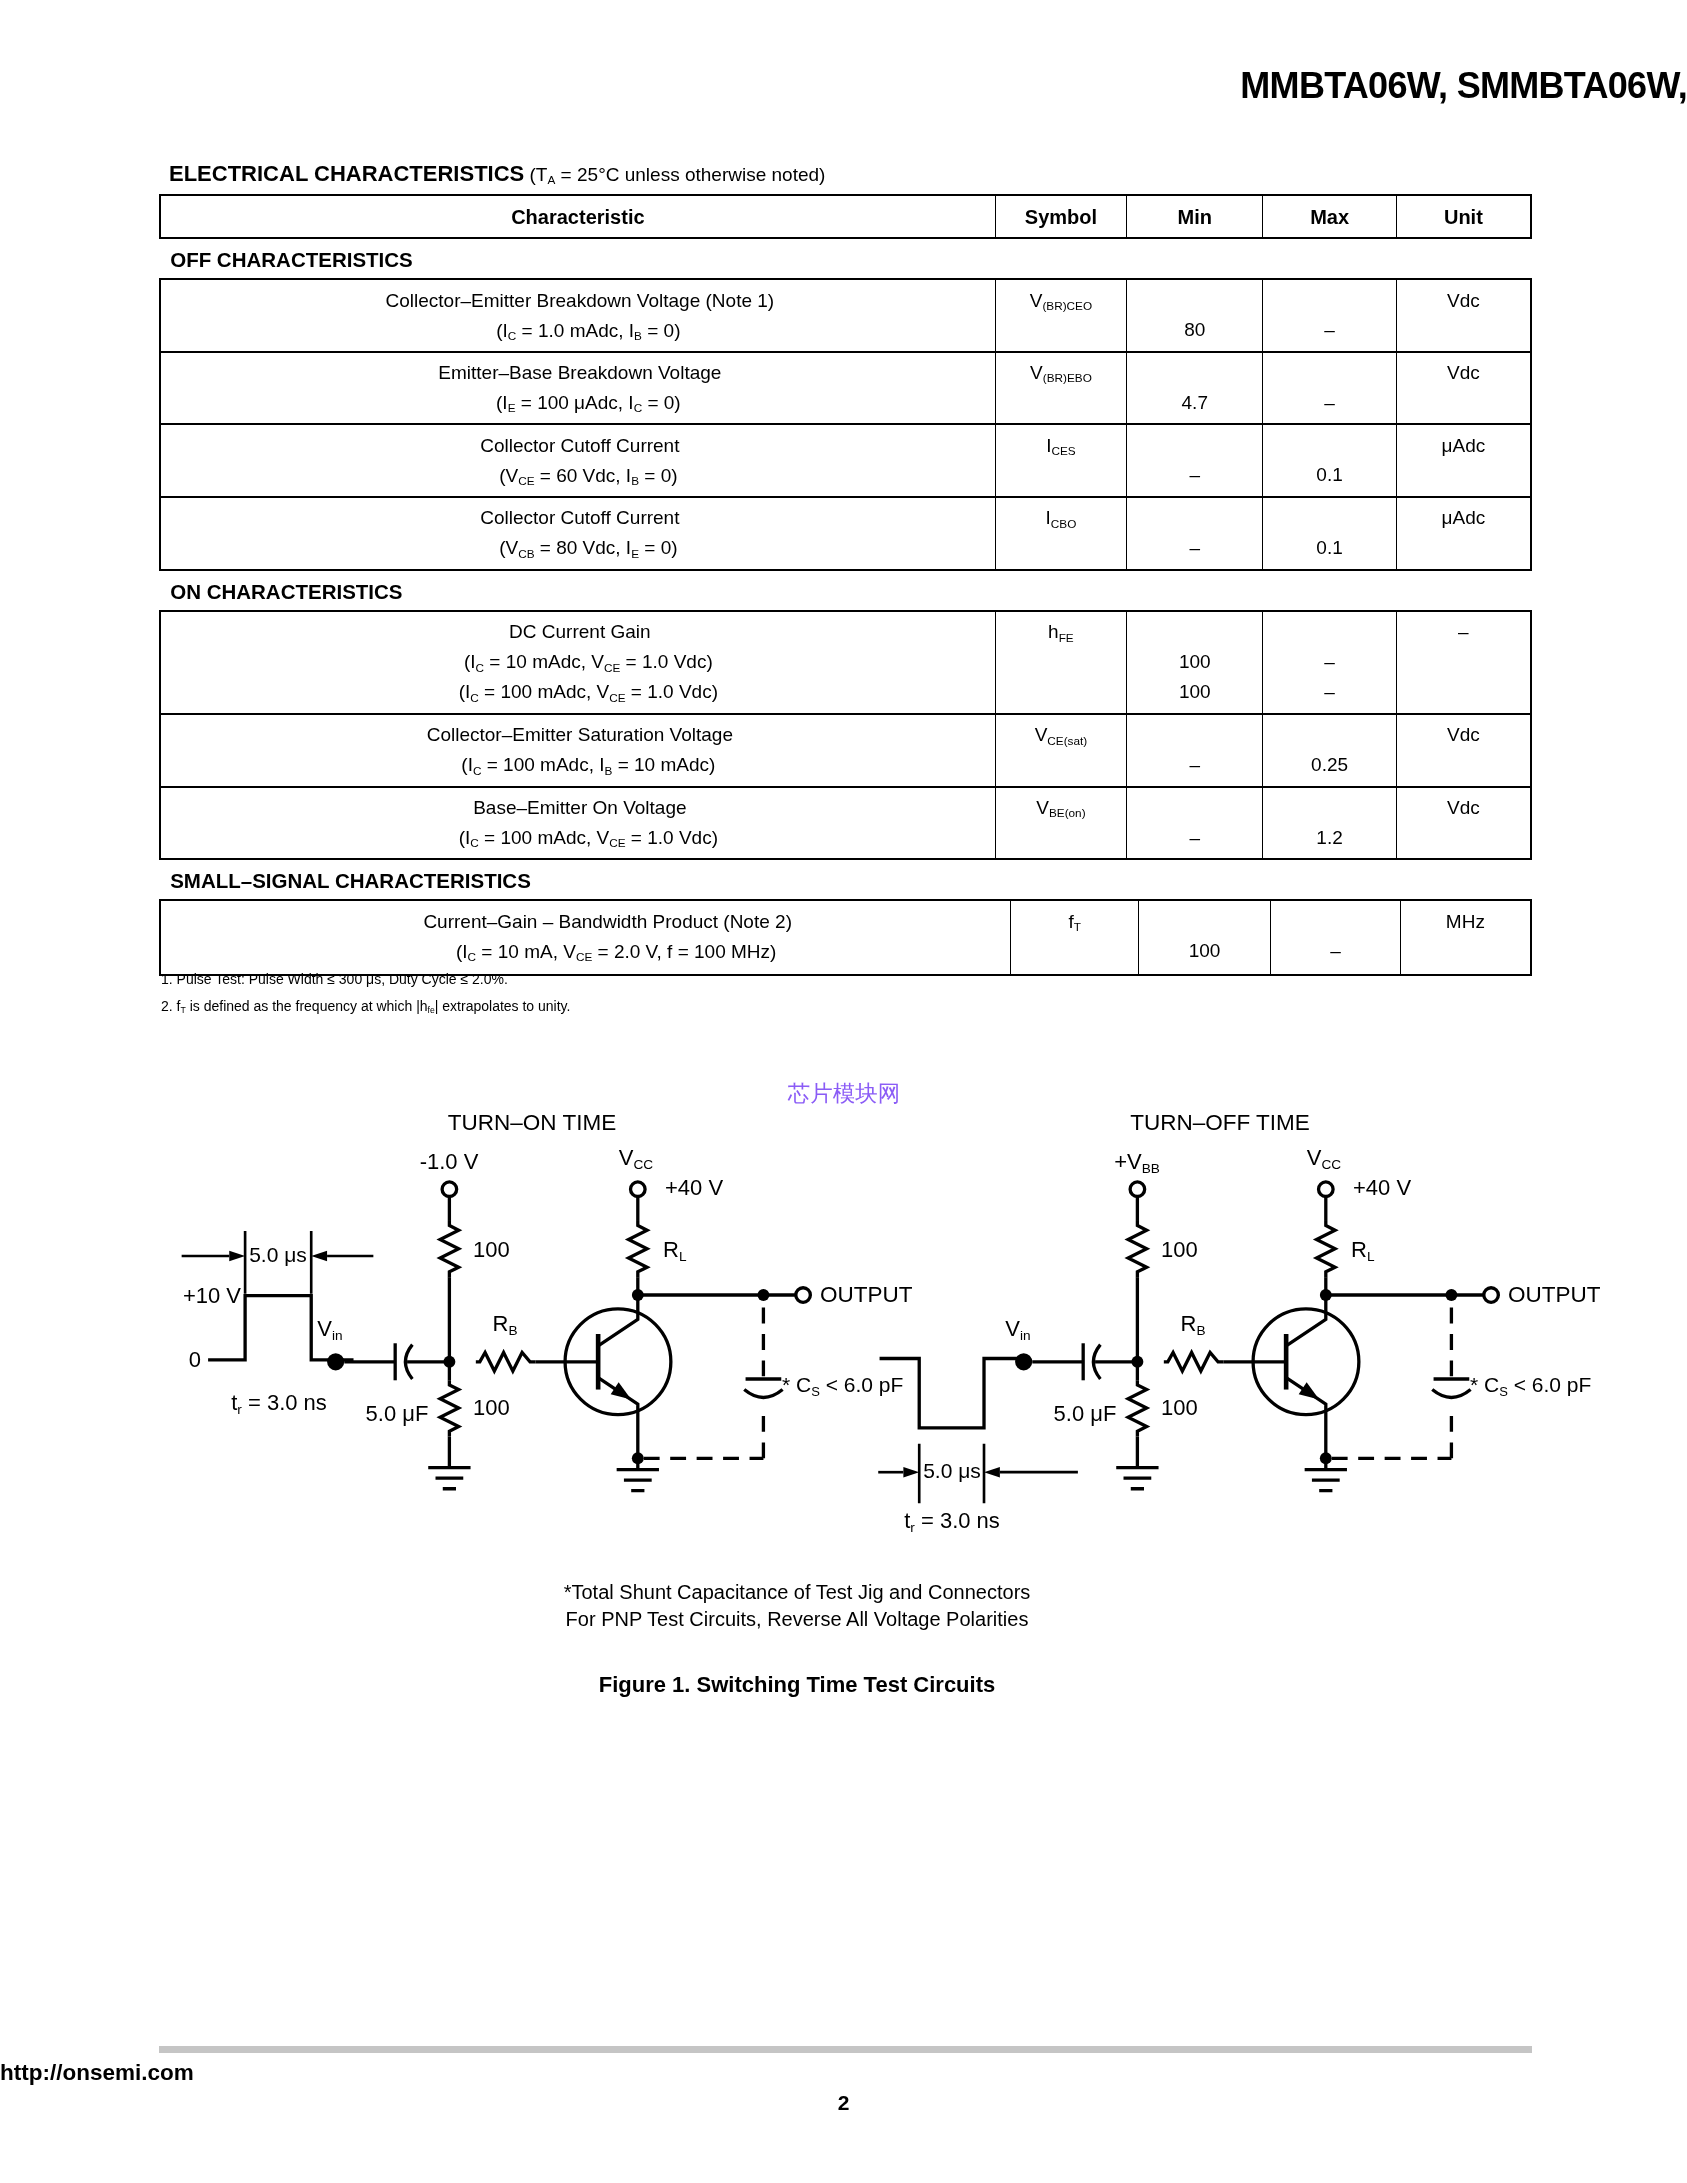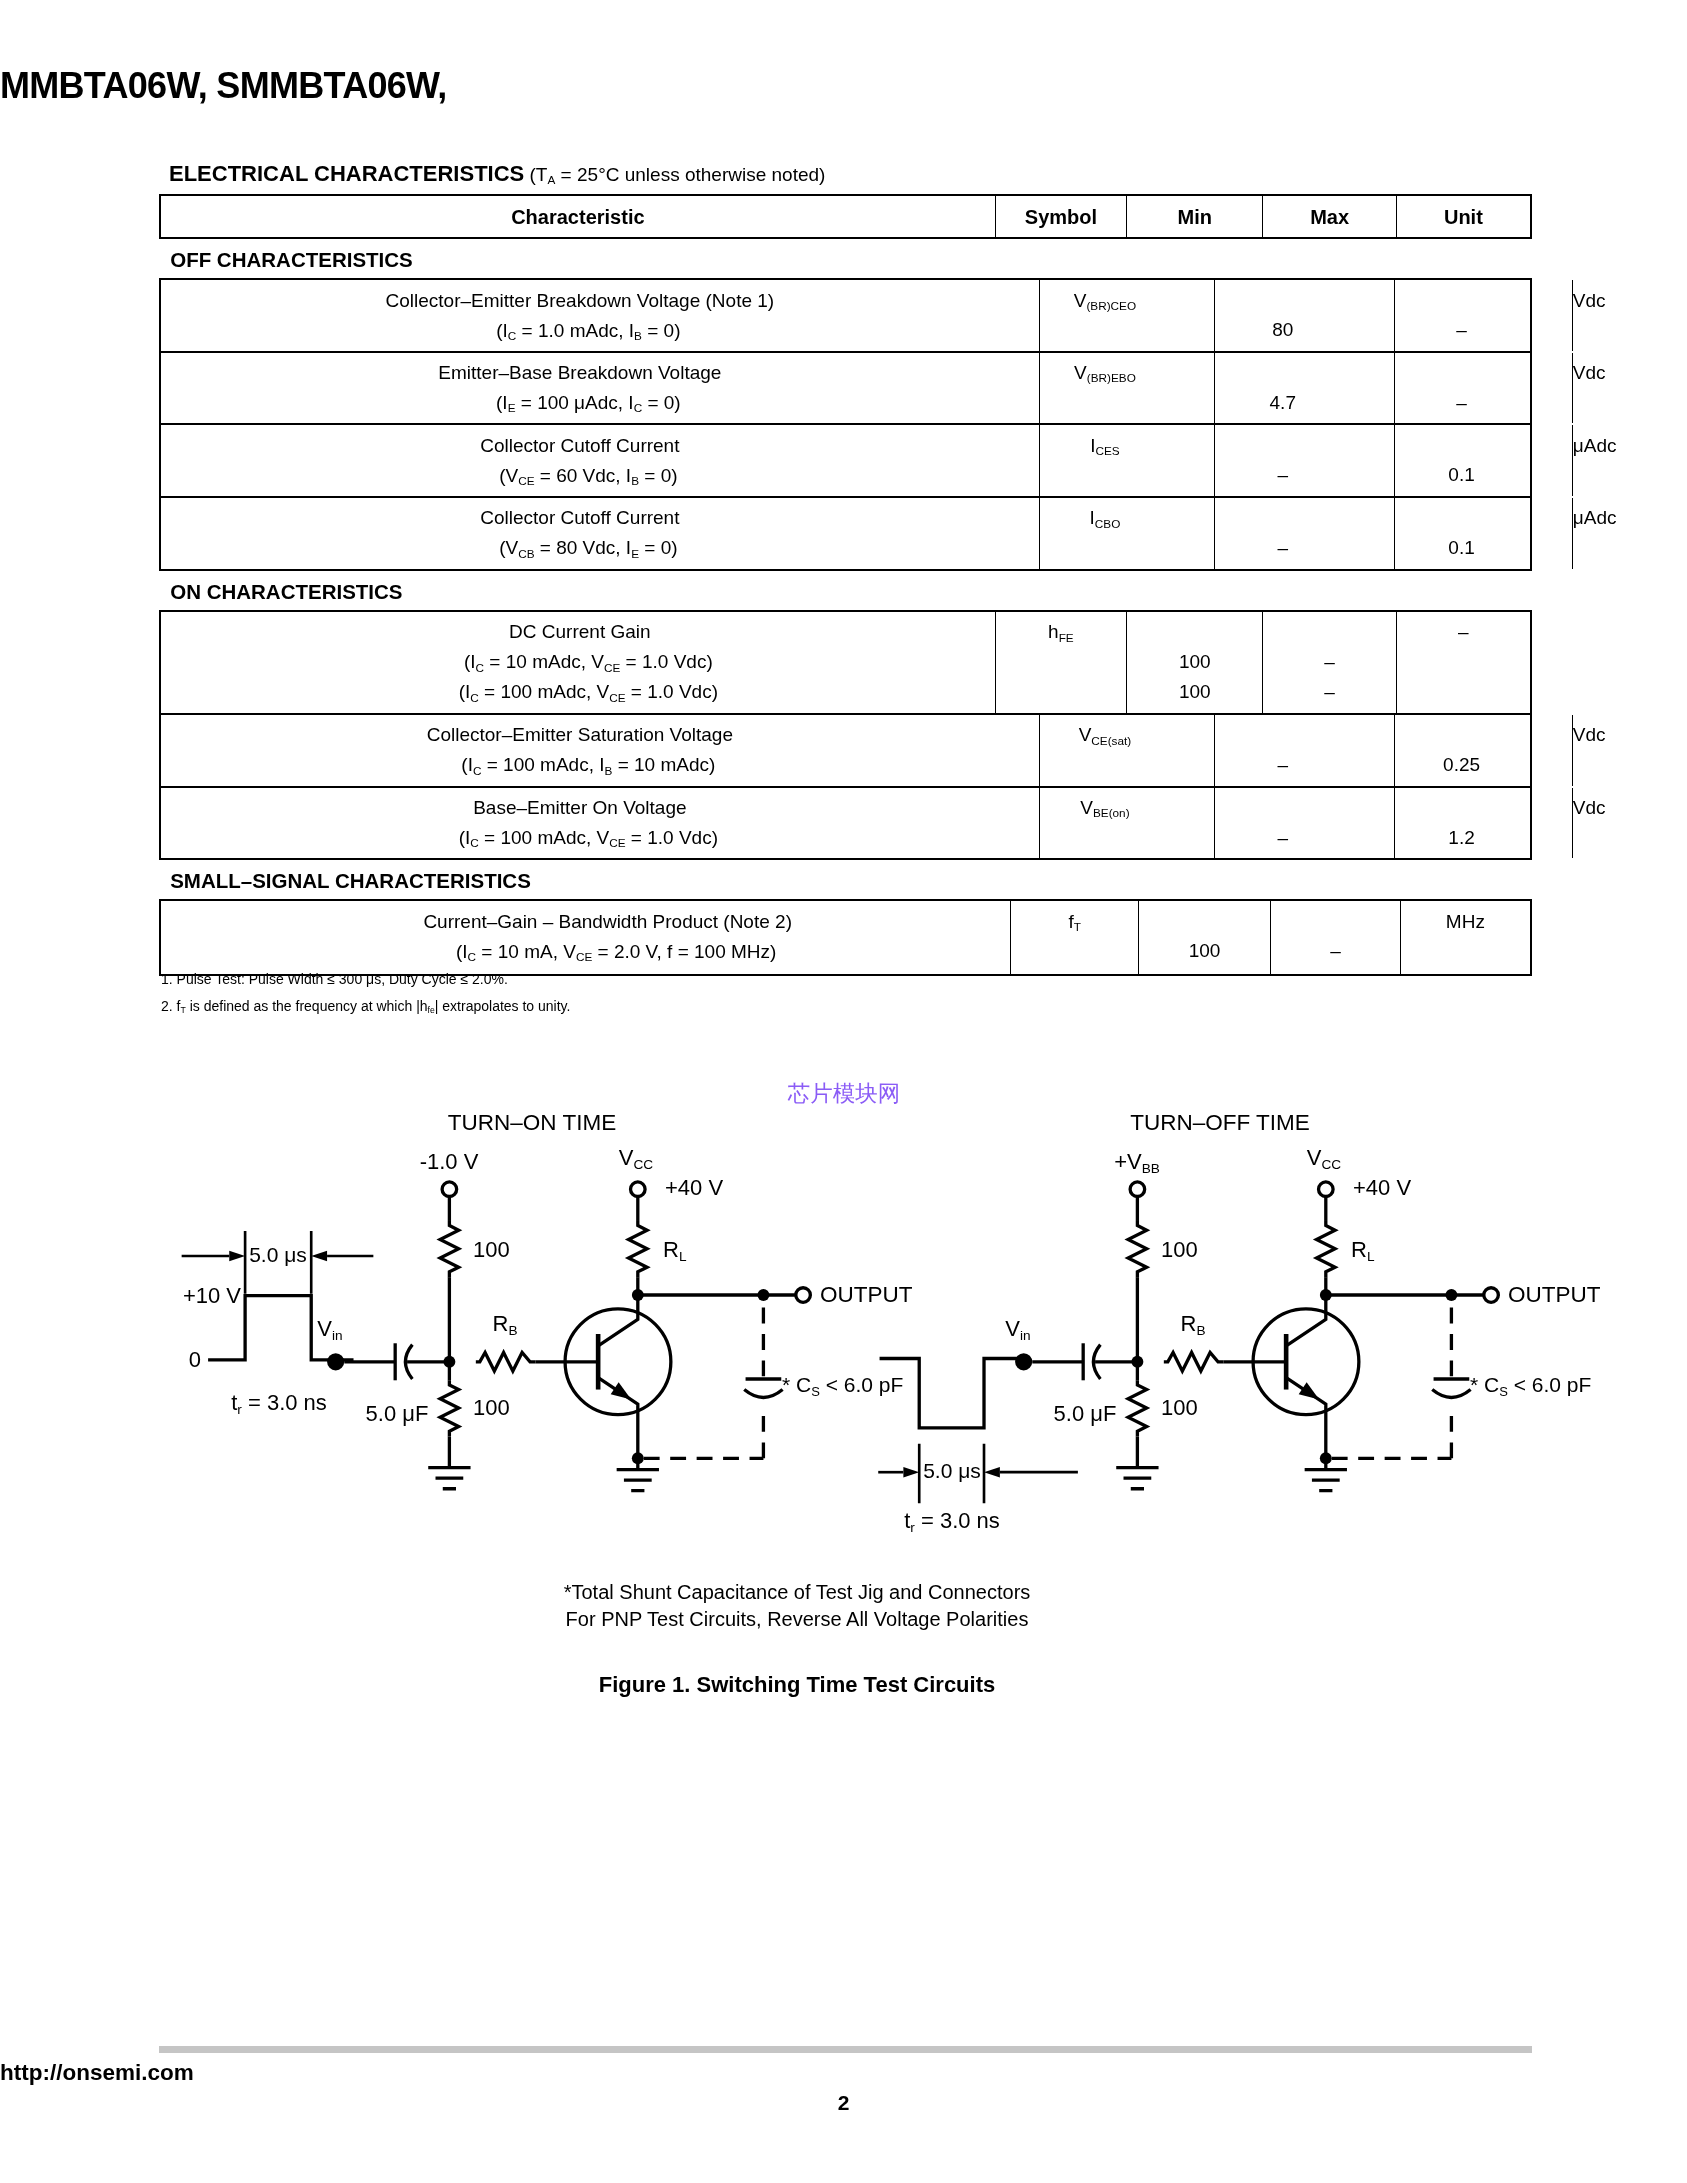--- a/index.html
+++ b/index.html
@@ -1,37 +1,37 @@
 <!DOCTYPE html>
 <html style="font-size:10.6px"><head>
 <meta charset="utf-8">
 <style>
   html,body{margin:0;padding:0;background:#888;}
   .page{position:relative;width:1687px;height:2183px;background:#ffffff;
         font-family:"Liberation Sans",sans-serif;color:#000;overflow:hidden;margin:0 auto;}
-  .doc-title{position:absolute;top:66px;left:0;width:100%;text-align:left;
+  .doc-title{position:absolute;top:66px;left:0;width:100%;text-align:right;
              font-weight:bold;font-size:36px;line-height:40px;letter-spacing:-0.7px;}
   .ec-heading{position:absolute;left:169px;top:161px;font-size:19px;white-space:nowrap;}
   .ec-heading .hd{font-weight:bold;font-size:22px;}
   sub{font-size:62%;vertical-align:baseline;position:relative;top:0.28em;line-height:0;}
 
   
   .twrap{position:absolute;left:159px;top:194px;width:1373px;}
   .tgroup{border:2px solid #000;}
   .hrow,.trow{display:grid;grid-template-columns:60.9% 9.6% 9.95% 9.75% auto;}
   .trow+.trow{border-top:2px solid #000;}
   .hrow>div+div,.trow>div+div{border-left:1.3px solid #000;}
   .hrow>div,.trow>div{box-sizing:border-box;text-align:center;}
   .hcell{text-align:center;font-weight:bold;font-size:20px;padding:10px 0 8px;}
   .c-char{font-size:19px;padding:5.3px 6.6px 5.3px 10.6px;}
   .c-char .l1{line-height:30px;}
   .c-char .l2{line-height:30px;padding-left:17px;}
   .c-sym,.c-unit{font-size:19px;text-align:center;padding-top:5.3px;line-height:30px;}
   .c-mm{font-size:19px;text-align:center;padding-top:35px;line-height:30px;}
-  .h2{min-height:70px;gap:44px;} .h3{min-height:101px;} .hft{min-height:73px;padding-left:40px;}
+  .h2{min-height:70px;} .h3{min-height:101px;} .hft{min-height:73px;padding-left:40px;}
   .sec-label{font-weight:bold;font-size:20.5px;padding:9.3px 0 6px 11.2px;}
   .notes{position:absolute;left:161px;top:966px;font-size:14px;line-height:27px;}
 
   .watermark{position:absolute;left:844px;top:1093px;transform:translate(-50%,-50%);
              font-size:22.5px;color:#8b5cf6;white-space:nowrap;}
 
   
   .circuit{position:absolute;width:701px;height:476px;top:1059px;}
   #ckt-on{left:165px;} #ckt-off{left:853px;}
   .circuit svg{position:absolute;left:0;top:0;}

